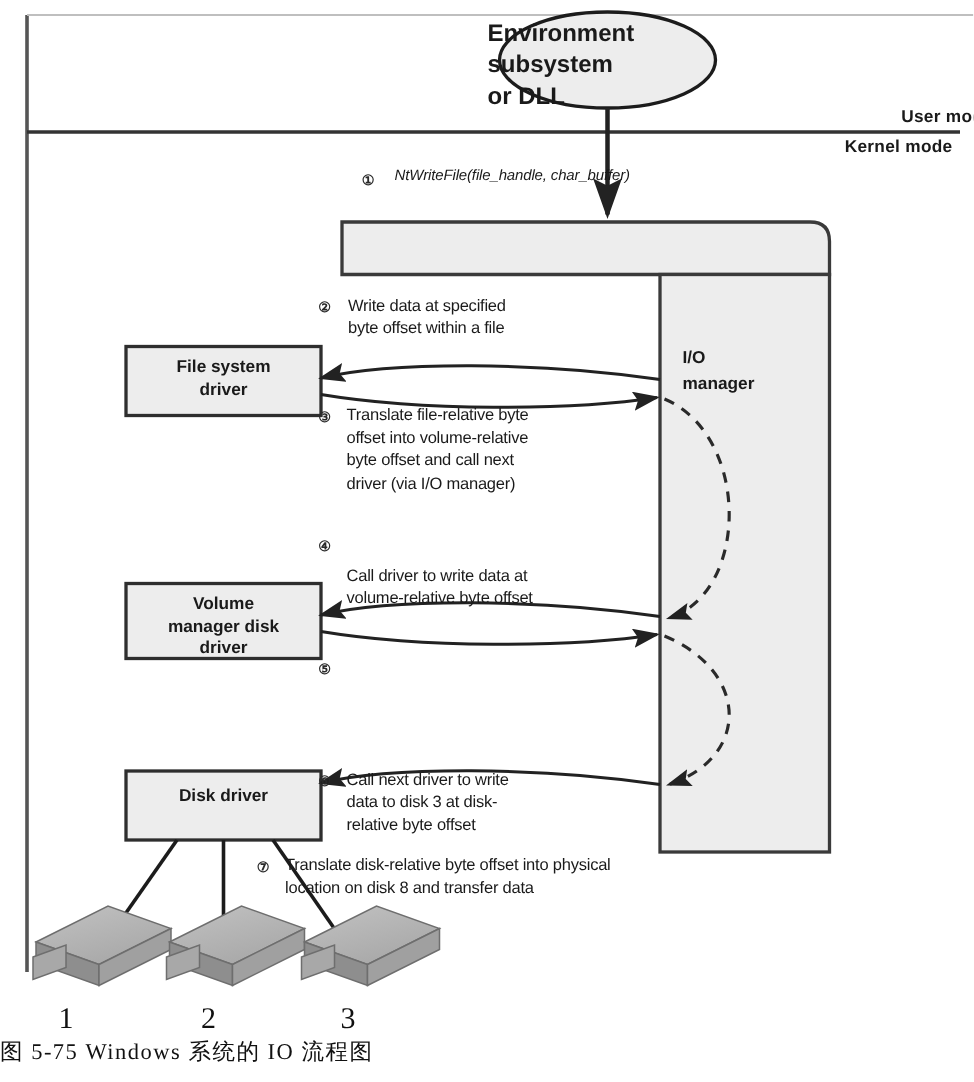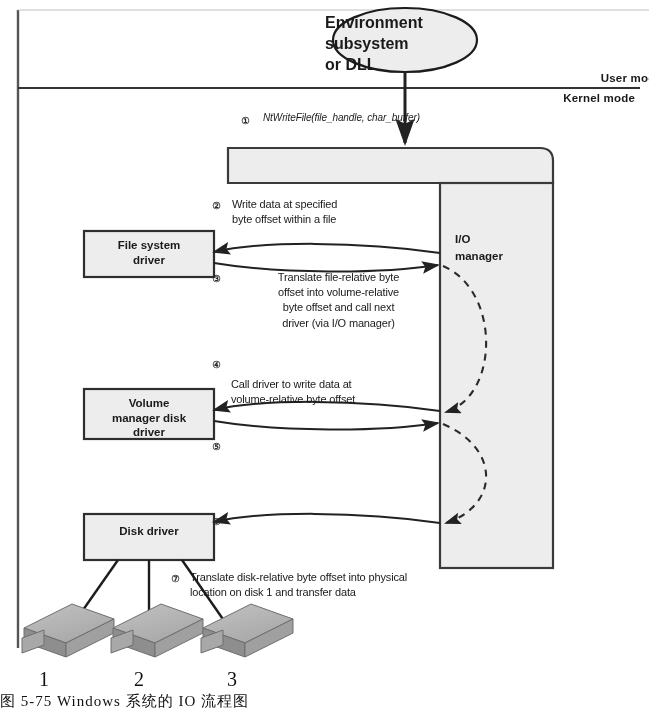--- a/index.html
+++ b/index.html
@@ -86,21 +86,21 @@
   #vol-driver-text  { left: 88px;  top: 396px; width: 122px; }
   #disk-driver-text { left: 88px;  top: 524px; width: 122px; }
 
   
   .step-text {
     font-size: 11px;
     line-height: 1.38;
     letter-spacing: -0.15px;
   }
   #step2-text { left: 232px; top: 197px; width: 215px; }
-  #step3-text { left: 231px; top: 270px; width: 215px; text-align: center; }
+  #step3-text { left: 231px; top: 270px; width: 215px; }
   #step4-text { left: 231px; top: 356px; width: 215px; margin-top: 21px; }
   #step5-text { left: 231px; top: 438px; width: 215px; }
   #step6-text { left: 231px; top: 513px; width: 215px; }
   #step7-text { left: 190px; top: 570px; width: 290px; }
 
   
   .step-num {
     position: absolute;
     width: 15px;
     height: 15px;
@@ -259,22 +259,25 @@
 
   <div class="lbl" id="ntwritefile-text">NtWriteFile(file_handle, char_buffer)</div>
   <div class="lbl step-text" id="step2-text">Write data at specified
 byte offset within a file</div>
   <div class="lbl step-text" id="step3-text">Translate file-relative byte
 offset into volume-relative
 byte offset and call next
 driver (via I/O manager)</div>
   <div class="lbl step-text" id="step4-text">Call driver to write data at
 volume-relative byte offset</div>
+  <div class="lbl step-text" id="step6-text">Call next driver to write
+data to disk 3 at disk-
+relative byte offset</div>
   <div class="lbl step-text" id="step7-text">Translate disk-relative byte offset into physical
-location on disk 1 and transfer data</div>
+location on disk 8 and transfer data</div>
 
   <div class="disk-num" id="disk-num-1">1</div>
   <div class="disk-num" id="disk-num-2">2</div>
   <div class="disk-num" id="disk-num-3">3</div>
 
   <div id="figure-caption">图 5-75  Windows 系统的 IO 流程图</div>
 
 </div>
 
 </body></html>

